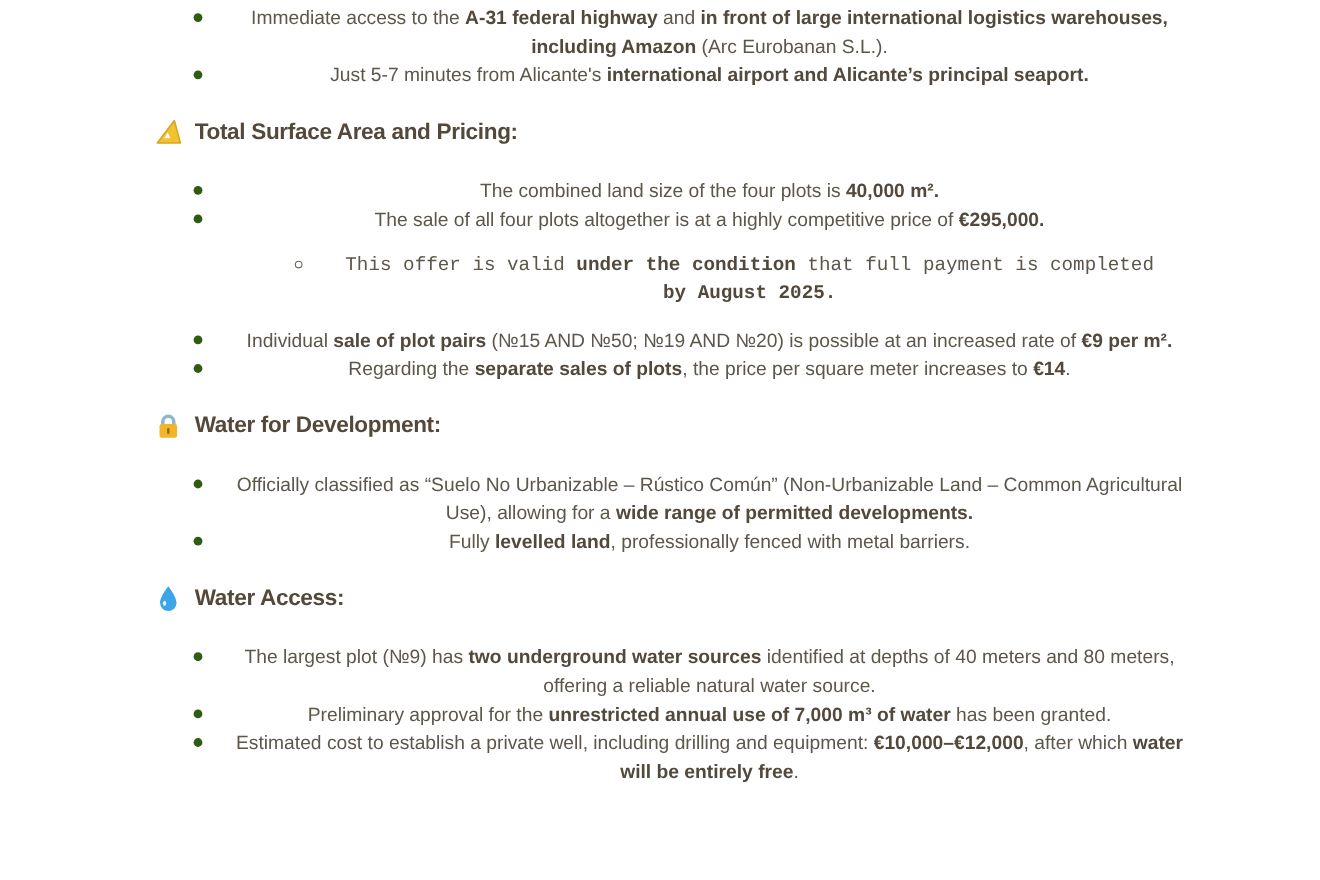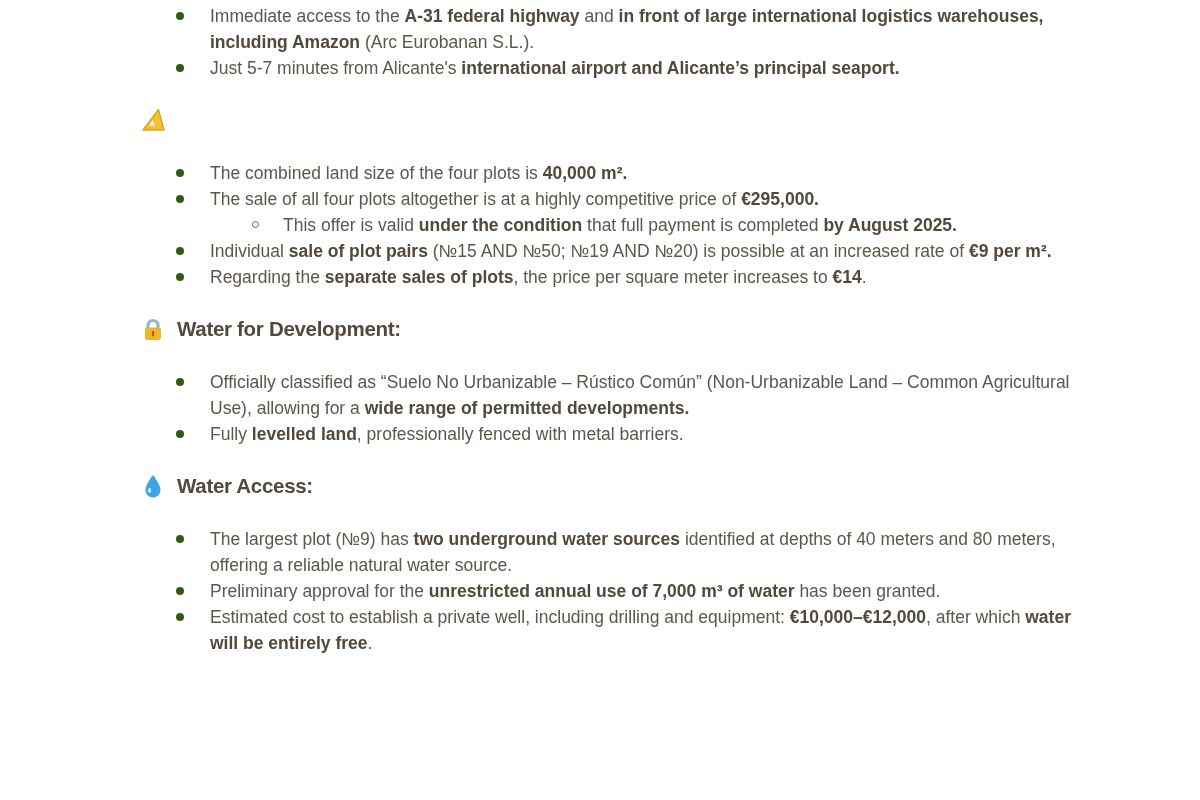--- a/index.html
+++ b/index.html
@@ -6,28 +6,28 @@
   body {
     width: 1200px; height: 800px; overflow: hidden;
     background: #ffffff;
     font-family: "Liberation Sans", "DejaVu Sans", sans-serif;
     font-size: 17.5px; line-height: 26px;
     color: #5d564a;
     -webkit-font-smoothing: antialiased;
   }
   .content { padding: 3px 120px 0 140px; }
 
-  ul.main { list-style: none; margin: 0; padding: 0; }
+  ul.main { list-style: none; margin: 0; padding: 0; text-align: center; }
   ul.main > li { position: relative; padding-left: 70px; }
   ul.main > li::before {
     content: ''; position: absolute; left: 36px; top: 9px;
     width: 8px; height: 8px; border-radius: 50%;
     background: var(--bullet-color, #2e5c12);
   }
-  ul.sub { list-style: none; margin: 0; padding: 0; }
+  ul.sub { list-style: none; margin: 16px; padding: 0; font-family: Liberation Mono, monospace; }
   ul.sub > li { position: relative; padding-left: 73px; }
   ul.sub > li::before {
     content: ''; position: absolute; left: 42px; top: 9px;
     width: 7px; height: 7px; border-radius: 50%;
     background: transparent; border: 1.6px solid #6e675b; box-sizing: border-box;
   }
   b, strong { font-weight: 700; color: #52483b; }
 
   h3.section-heading {
     display: flex; align-items: center; gap: 11px;
@@ -47,20 +47,21 @@
       <li><span>Just 5-7 minutes from Alicante's </span><b>international airport and Alicante’s principal seaport.</b></li>
     </ul>
   <div id="sections">
       <h3 class="section-heading">
         <span class="icon">
           <svg viewBox="0 0 26 26" xmlns="http://www.w3.org/2000/svg">
             <path d="M18.5 2.5 L3 23 L24 23 Z" fill="#f2c230" stroke="#d9a520" stroke-width="1.4" stroke-linejoin="round"></path>
             <path d="M12.5 13.5 L9.2 18.6 L14.8 18.6 Z" fill="#ffffff"></path>
           </svg>
         </span>
+        <span>Total Surface Area and Pricing:</span>
       </h3>
       <ul class="main">
         <li><span>The combined land size of the four plots is </span><b>40,000 m².</b></li>
         <li><span>The sale of all four plots altogether is at a highly competitive price of </span><b>€295,000.</b><ul class="sub">
             <li><span>This offer is valid </span><b>under the condition</b><span> that full payment is completed </span><b>by August 2025.</b></li>
           </ul></li>
         <li><span>Individual </span><b>sale of plot pairs</b><span> (№15 AND №50; №19 AND №20) is possible at an increased rate of </span><b>€9 per m².</b></li>
         <li><span>Regarding the </span><b>separate sales of plots</b><span>, the price per square meter increases to </span><b>€14</b><span>.</span></li>
       </ul>
       <h3 class="section-heading">

